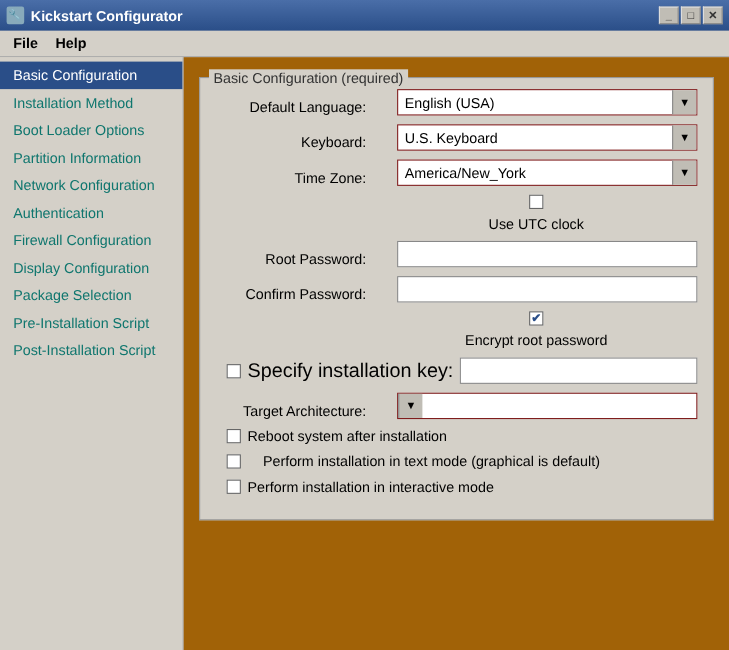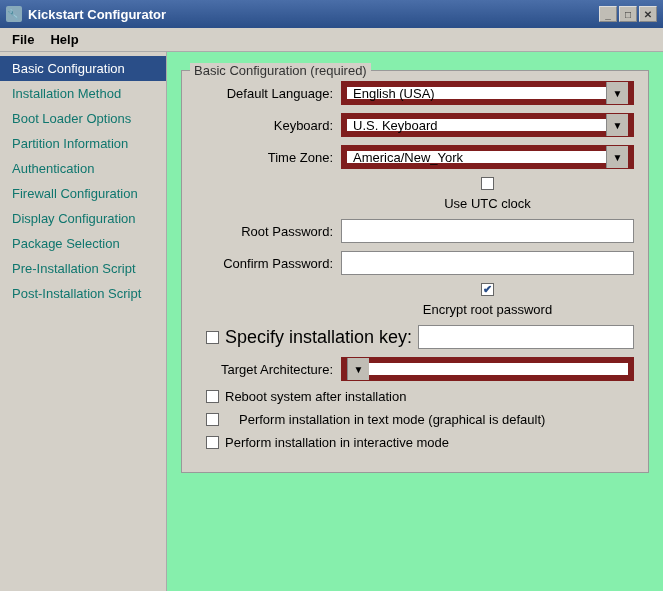--- a/index.html
+++ b/index.html
@@ -95,21 +95,21 @@
       color: #0f766e;
     }
     .sidebar-item.active {
       background: #2a4e88;
       color: white;
     }
 
     
     .content {
       flex: 1;
-      background: #86efac;
+      background: #a16207;
       padding: 10px 14px;
       overflow-y: auto;
     }
 
     
     .groupbox {
       border: 1px solid #999;
       background: #d4d0c8;
       padding: 10px 14px 14px 14px;
       position: relative;
@@ -121,40 +121,41 @@
       left: 8px;
       background: #d4d0c8;
       padding: 0 4px;
       font-size: 13px;
       color: #333;
     }
 
     
     .form-row {
       display: flex;
-      align-items: center;
+      align-items: flex-end;
       margin-bottom: 8px;
+      gap: 20px;
     }
     .form-label {
       width: 145px;
       text-align: right;
       padding-right: 8px;
       font-size: 13px;
       flex-shrink: 0;
     }
     .form-control-wrap {
       flex: 1;
     }
 
     
     .dropdown {
       display: flex;
       align-items: center;
       background: white;
-      border: 6px solid #7f1d1d;
+      border: 1px solid #7f1d1d;
       height: 24px;
       width: 100%;
     }
     .dropdown-text {
       flex: 1;
       padding: 0 6px;
       font-size: 13px;
       white-space: nowrap;
       overflow: hidden;
       text-overflow: ellipsis;
@@ -257,20 +258,21 @@
   <div class="menu-item">Help</div>
 </div>
 
 <div class="main-layout">
 
   <div class="sidebar">
     <div class="sidebar-item active">Basic Configuration</div>
     <div class="sidebar-item">Installation Method</div>
     <div class="sidebar-item">Boot Loader Options</div>
     <div class="sidebar-item">Partition Information</div>
+    <div class="sidebar-item">Network Configuration</div>
     <div class="sidebar-item">Authentication</div>
     <div class="sidebar-item">Firewall Configuration</div>
     <div class="sidebar-item">Display Configuration</div>
     <div class="sidebar-item">Package Selection</div>
     <div class="sidebar-item">Pre-Installation Script</div>
     <div class="sidebar-item">Post-Installation Script</div>
   </div>
 
   <div class="content">
     <div class="groupbox">

